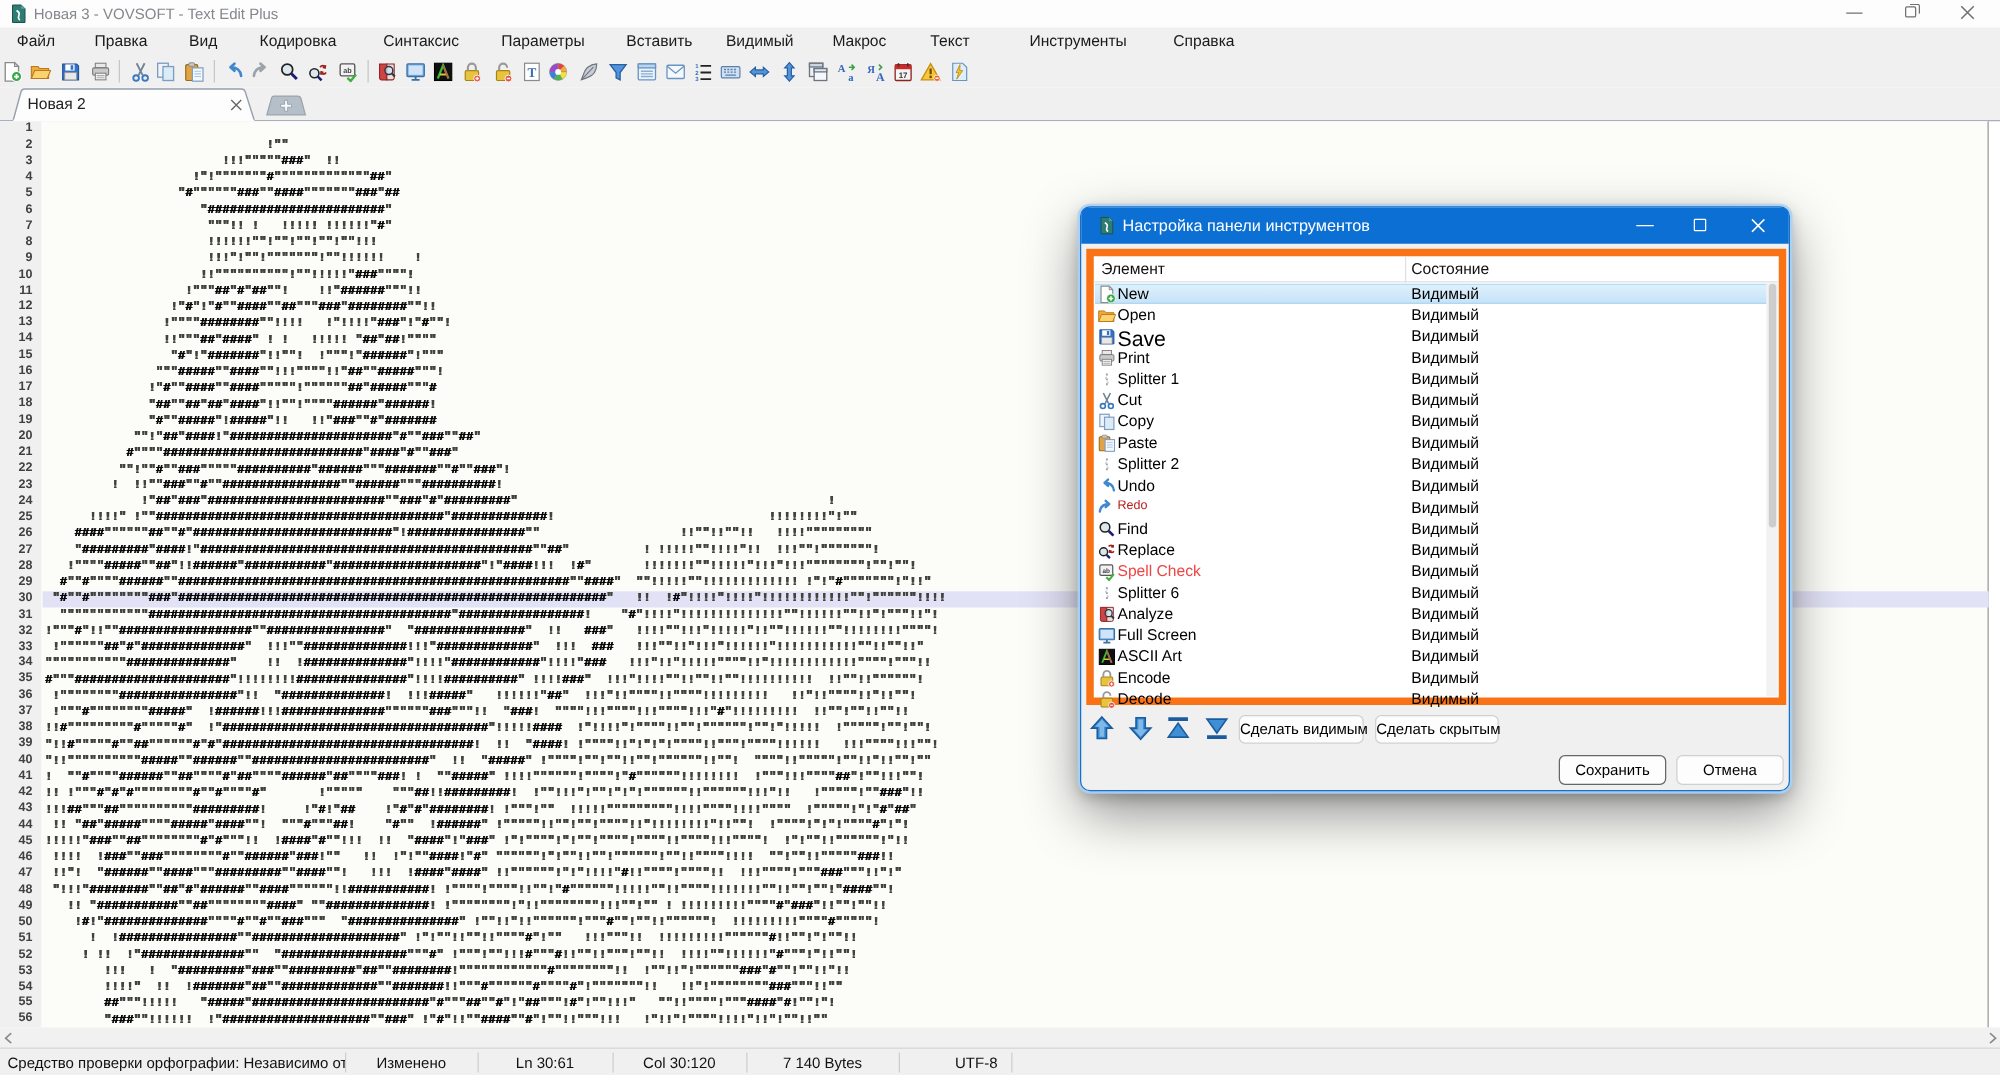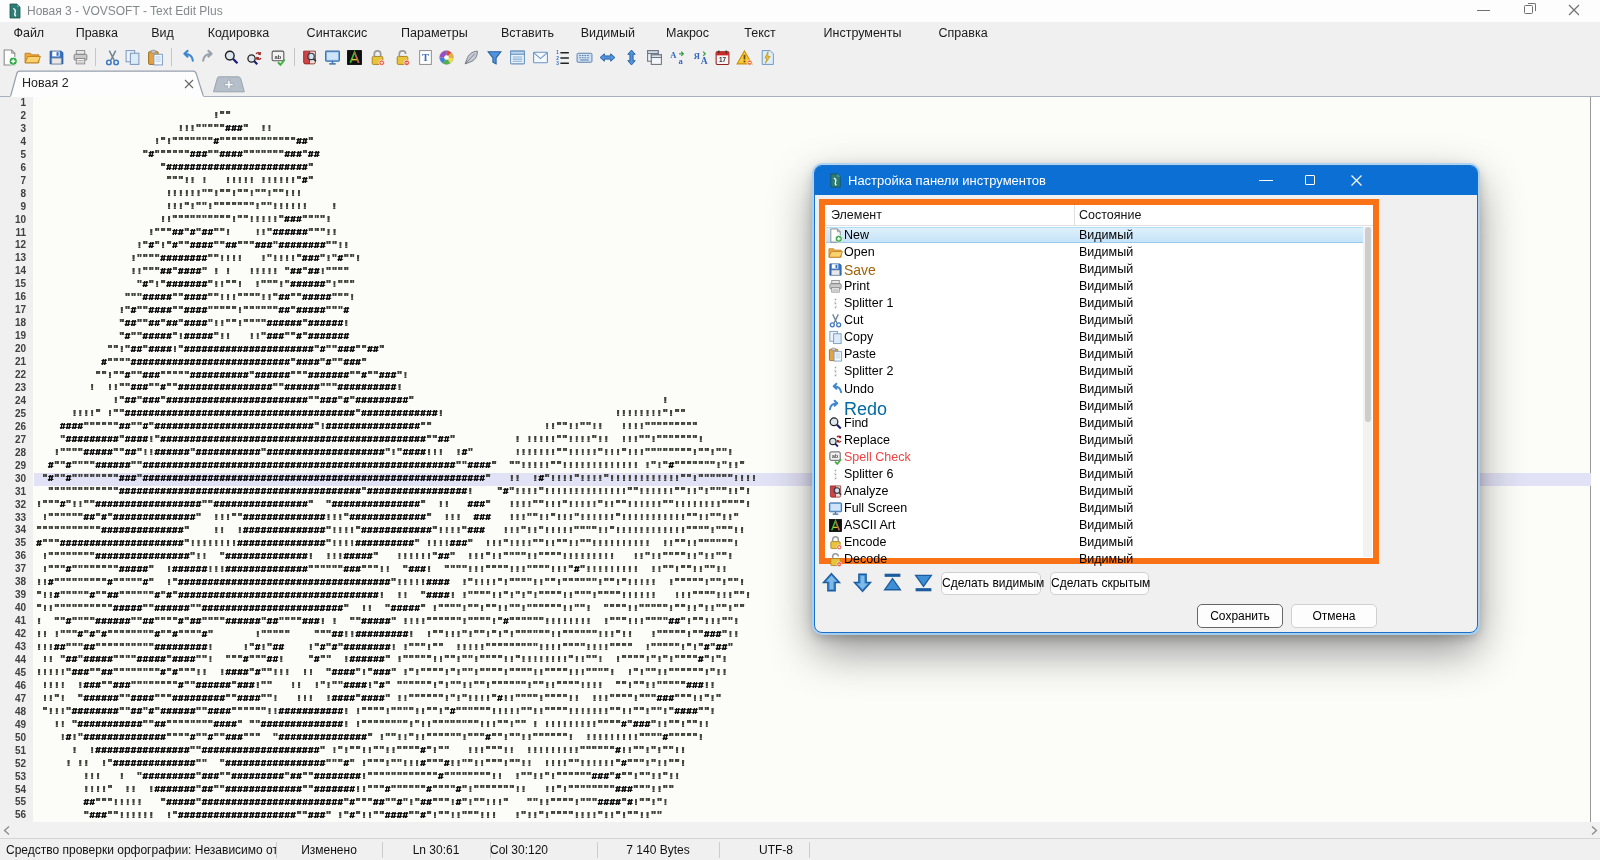--- a/index.html
+++ b/index.html
@@ -9,21 +9,21 @@
 .editor{position:absolute;left:0;top:97px;width:1591px;height:725px;background:#fcfcf9;overflow:hidden;border-right:1px solid #999}
 .gutter{position:absolute;left:0;top:97px;width:33px;height:725px;background:#f0f0f0;overflow:hidden}
 .gutter pre{font-family:"Liberation Sans",sans-serif;font-weight:bold;font-size:10px;line-height:12.95px;text-align:right;width:26px;color:#404040}
 .art{position:absolute;left:36px;top:97.5px;font-family:"Liberation Mono",monospace;font-size:9.85px;line-height:12.95px;color:#41443c;white-space:pre;font-weight:bold;text-shadow:0.45px 0 currentColor,-0.25px 0 currentColor}
 .art i{font-style:normal;color:#060606}
 .cline{position:absolute;left:34px;top:472.8px;width:1557px;height:13.4px;background:#e2e2f6}
 .hscroll{position:absolute;left:0;top:822px;width:1600px;height:16px;background:#f1f1f1}
 .statusbar{position:absolute;left:0;top:838px;width:1600px;height:22px;background:#f0f0f0;border-top:1px solid #d4d4d4;font-size:12px;color:#111}
 .sep{position:absolute;top:3px;width:1px;height:16px;background:#cdcdcd}
 .scell{position:absolute;top:3.5px;white-space:nowrap}
-.dialog{position:absolute;left:814px;top:165px;width:664px;height:468px;background:#f0f0f0;border:1.6px solid #1a70c8;border-radius:8px;box-shadow:0 0 0 2px rgba(170,210,245,0.9),0 18px 45px rgba(0,0,0,0.42),0 4px 12px rgba(0,0,0,0.25)}
+.dialog{position:absolute;left:864px;top:165px;width:568px;height:468px;background:#f0f0f0;border:1.6px solid #1a70c8;border-radius:8px;box-shadow:0 0 0 2px rgba(170,210,245,0.9),0 18px 45px rgba(0,0,0,0.42),0 4px 12px rgba(0,0,0,0.25)}
 .dtitle{position:absolute;left:0;top:0;right:0;height:29px;background:#0c6fd4;border-radius:6px 6px 0 0;color:#fff;font-size:13px}
 .dlist{position:absolute;left:4px;top:33px;width:560px;height:365px;background:#fff;border:6px solid #f97316}
 .dhead{position:absolute;left:0;top:0;right:0;height:21px;border-bottom:1px solid #e0e0e0;font-size:12.5px;color:#111}
 .btn{position:absolute;background:#fdfdfd;border:1px solid #d0d0d0;border-radius:5px;font-size:12px;color:#000;text-align:center;white-space:nowrap}
 .warrow{position:absolute;top:0;width:21px;height:21px}
 </style></head><body>
 
 <div class="titlebar">
   <div style="position:absolute;left:7px;top:3px"><svg width="16" height="16" viewBox="0 0 16 16">
         <path d="M3 1h7l3 3v11H3z" fill="#2e7d74" stroke="#1c524c" stroke-width="0.8"></path>
@@ -368,25 +368,25 @@
     </svg>
 </div>
 
 <div class="statusbar">
   <div class="scell" style="left:6px;width:270px;overflow:hidden">Средство проверки орфографии: Независимо от&nbsp;.</div>
   <div class="sep" style="left:276px"></div>
   <div class="scell" style="left:276px;width:106px;text-align:center">Изменено</div>
   <div class="sep" style="left:382px"></div>
   <div class="scell" style="left:382px;width:108px;text-align:center">Ln 30:61</div>
   <div class="sep" style="left:490px"></div>
-  <div class="scell" style="left:490px;width:107px;">Col 30:120</div>
+  <div class="scell" style="left:490px;width:107px;text-align:center">Col 30:120</div>
   <div class="sep" style="left:597px"></div>
   <div class="scell" style="left:597px;width:122px;text-align:center">7 140 Bytes</div>
   <div class="sep" style="left:719px"></div>
-  <div class="scell" style="left:759px;width:90px;text-align:left">UTF-8</div>
+  <div class="scell" style="left:708px;width:90px;text-align:right">UTF-8</div>
   <div class="sep" style="left:809px"></div>
 </div>
 
 <div class="dialog">
   <div class="dtitle">
     <div style="position:absolute;left:13px;top:5px"><svg width="15" height="19" viewBox="0 0 16 16">
           <path d="M3 1h7l3 3v11H3z" fill="#2e7d74" stroke="#1c524c" stroke-width="0.8"></path>
           <path d="M10 1l3 3h-3z" fill="#5aa39a"></path>
           <path d="M6.2 5.5c2 .8 2.6 2.2 1.8 4.2-.5 1.4-.4 2.6 1 3.4" fill="none" stroke="#fff" stroke-width="1.3"></path>
         </svg></div>
@@ -417,21 +417,21 @@
           <path d="M1 13l2.5-6H15.5L13 13z" fill="#fcd271" stroke="#b97a18" stroke-width="0.8"></path>
         </svg></div>
       <div style="position:absolute;left:19px;top:40.0px;font-size:12.5px;color:#000">Open</div>
       <div style="position:absolute;left:254px;top:40.0px;font-size:12.5px;color:#000">Видимый</div>
       <div style="position:absolute;left:3px;top:57.1px;width:15px;height:15px"><svg width="15" height="15" viewBox="0 0 16 16">
           <path d="M2 2h10.5L14 3.5V14H2z" fill="#3572c4" stroke="#1e4f94" stroke-width="0.8"></path>
           <rect x="4" y="2.4" width="7" height="4.6" fill="#fff"></rect>
           <rect x="8" y="3" width="2" height="3.4" fill="#3572c4"></rect>
           <rect x="3.6" y="8.6" width="8.8" height="5.4" fill="#e8e8e8" stroke="#9a9a9a" stroke-width="0.6"></rect>
         </svg></div>
-      <div style="position:absolute;left:19px;top:57.1px;font-size:14px;color:#a16207">Save</div>
+      <div style="position:absolute;left:19px;top:57.1px;font-size:17px;color:#000000">Save</div>
       <div style="position:absolute;left:254px;top:57.1px;font-size:12.5px;color:#000">Видимый</div>
       <div style="position:absolute;left:3px;top:74.2px;width:15px;height:15px"><svg width="15" height="15" viewBox="0 0 16 16">
           <rect x="4" y="1.5" width="8" height="3.5" fill="#e8e8e8" stroke="#808080" stroke-width="0.8"></rect>
           <rect x="2" y="5" width="12" height="5.5" rx="1" fill="#c9c9c9" stroke="#777" stroke-width="0.8"></rect>
           <rect x="4" y="9" width="8" height="5" fill="#f5f5f5" stroke="#808080" stroke-width="0.8"></rect>
           <path d="M5 10.8h6M5 12.4h6" stroke="#aaa" stroke-width="0.8"></path>
         </svg></div>
       <div style="position:absolute;left:19px;top:74.2px;font-size:12.5px;color:#000">Print</div>
       <div style="position:absolute;left:254px;top:74.2px;font-size:12.5px;color:#000">Видимый</div>
       <div style="position:absolute;left:3px;top:91.2px;width:15px;height:15px"><svg width="15" height="15" viewBox="0 0 16 16">
@@ -468,21 +468,21 @@
       <div style="position:absolute;left:19px;top:159.4px;font-size:12.5px;color:#000">Splitter 2</div>
       <div style="position:absolute;left:254px;top:159.4px;font-size:12.5px;color:#000">Видимый</div>
       <div style="position:absolute;left:3px;top:176.5px;width:15px;height:15px"><svg width="15" height="15" viewBox="0 0 16 16">
           <path d="M14 11c-.5-4-3-6.5-8-6.5M6 4.5L9 1.8M6 4.5l3 2.7" fill="none" stroke="#3f87cf" stroke-width="2" stroke-linecap="round" stroke-linejoin="round"></path>
         </svg></div>
       <div style="position:absolute;left:19px;top:176.5px;font-size:12.5px;color:#000">Undo</div>
       <div style="position:absolute;left:254px;top:176.5px;font-size:12.5px;color:#000">Видимый</div>
       <div style="position:absolute;left:3px;top:193.5px;width:15px;height:15px"><svg width="15" height="15" viewBox="0 0 16 16">
           <path d="M2 11c.5-4 3-6.5 8-6.5M10 4.5L7 1.8M10 4.5l-3 2.7" fill="none" stroke="#3f87cf" stroke-width="2" stroke-linecap="round" stroke-linejoin="round"></path>
         </svg></div>
-      <div style="position:absolute;left:19px;top:193.5px;font-size:18px;color:#0369a1">Redo</div>
+      <div style="position:absolute;left:19px;top:193.5px;font-size:10px;color:#b91c1c">Redo</div>
       <div style="position:absolute;left:254px;top:193.5px;font-size:12.5px;color:#000">Видимый</div>
       <div style="position:absolute;left:3px;top:210.6px;width:15px;height:15px"><svg width="15" height="15" viewBox="0 0 16 16">
           <circle cx="6.4" cy="6.2" r="4.1" fill="#dce8ee" stroke="#222" stroke-width="1.3"></circle>
           <path d="M9.6 9.4l4 4" stroke="#1a1a78" stroke-width="2.2"></path>
         </svg></div>
       <div style="position:absolute;left:19px;top:210.6px;font-size:12.5px;color:#000">Find</div>
       <div style="position:absolute;left:254px;top:210.6px;font-size:12.5px;color:#000">Видимый</div>
       <div style="position:absolute;left:3px;top:227.6px;width:15px;height:15px"><svg width="15" height="15" viewBox="0 0 16 16">
           <circle cx="5.2" cy="9" r="3.4" fill="#dce8ee" stroke="#222" stroke-width="1.2"></circle>
           <path d="M7.8 11.6l2.8 2.8" stroke="#1a1a78" stroke-width="1.9"></path>

